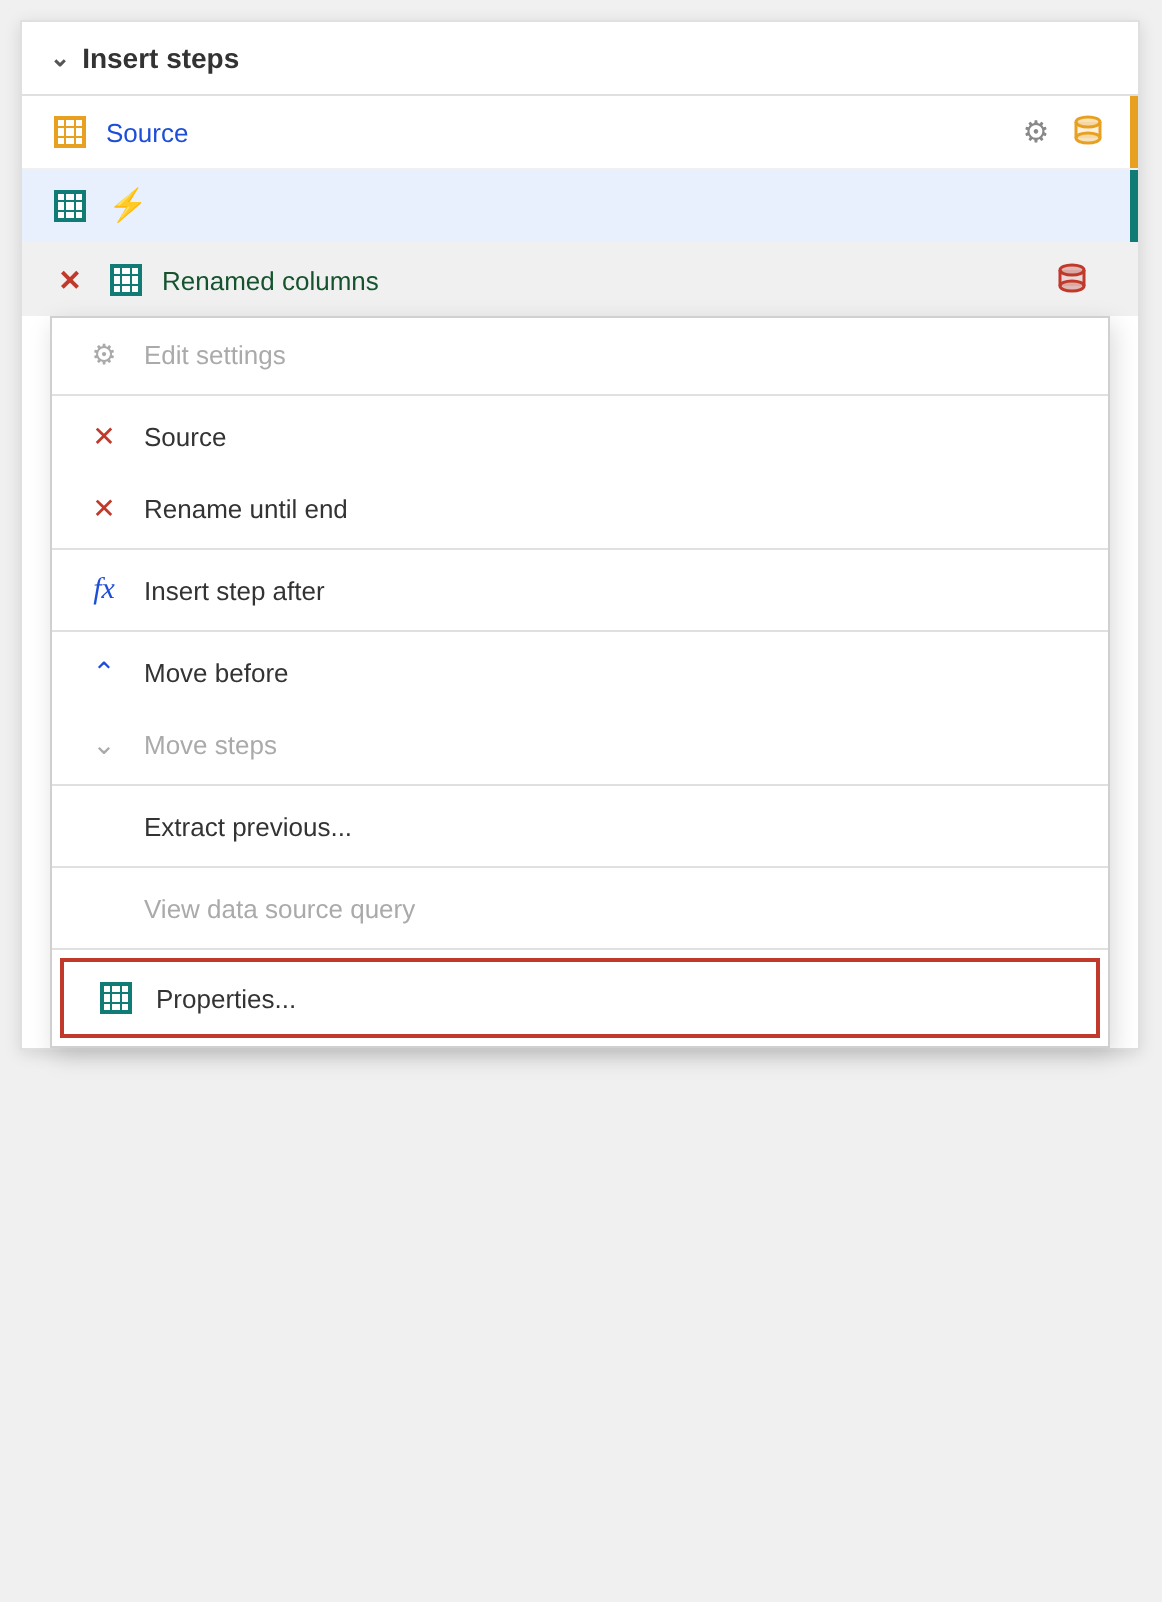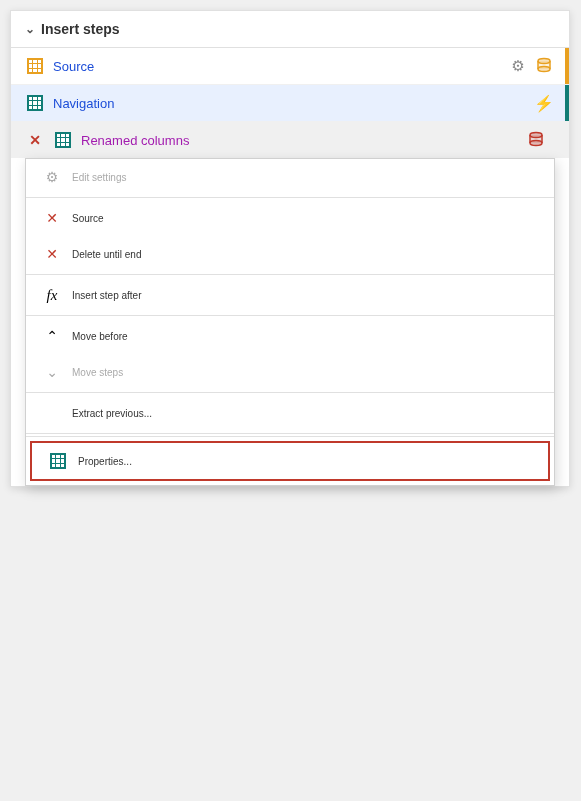--- a/index.html
+++ b/index.html
@@ -144,21 +144,21 @@
       align-items: center;
       justify-content: center;
       font-size: 14px;
       color: #c0392b;
       cursor: pointer;
       font-weight: bold;
     }
 
     .renamed-label {
       font-size: 13px;
-      color: #a21caf;
+      color: #14532d;
       flex: 1;
     }
 
     .context-menu {
       background: #ffffff;
       border: 1px solid #d0d0d0;
       box-shadow: 2px 4px 12px rgba(0,0,0,0.15);
       margin: 0 14px;
       position: relative;
       z-index: 10;
@@ -189,26 +189,26 @@
     .menu-icon {
       width: 20px;
       height: 20px;
       display: flex;
       align-items: center;
       justify-content: center;
       font-size: 14px;
       flex-shrink: 0;
     }
     .menu-icon.red { color: #c0392b; }
-    .menu-icon.dark { color: #000000; }
+    .menu-icon.dark { color: #1d4ed8; }
     .menu-icon.gray { color: #aaa; }
     .menu-icon.teal { color: #107c75; }
 
     .menu-label {
-      font-size: 10px;
+      font-size: 13px;
     }
 
     
     .menu-item.properties-item {
       border: 2px solid #c0392b;
       margin: 4px 4px;
     }
 
     .properties-grid-icon {
       display: grid;
@@ -290,21 +290,20 @@
             <span></span>
             <span></span>
           <span></span>
             <span></span>
             <span></span>
           <span></span>
             <span></span>
             <span></span>
         </div>
       </div>
-      <span class="step-label">Navigation</span>
       <div class="step-actions">
         <div class="action-icon lightning-icon">⚡</div>
       </div>
       <div class="right-accent teal"></div>
     </div>
 
     <div>
       <div class="step-row-renamed">
         <div class="close-x">✕</div>
         <div class="step-icon">
@@ -347,21 +346,21 @@
         <div class="menu-separator"></div>
 
 
         <div class="menu-item">
           <div class="menu-icon red">✕</div>
           <span class="menu-label">Source</span>
         </div>
 
         <div class="menu-item">
           <div class="menu-icon red">✕</div>
-          <span class="menu-label">Delete until end</span>
+          <span class="menu-label">Rename until end</span>
         </div>
 
         <div class="menu-separator"></div>
 
         <div class="menu-item">
           <div class="menu-icon dark" style="font-style:italic; font-family: serif; font-size:15px;">fx</div>
           <span class="menu-label">Insert step after</span>
         </div>
 
         <div class="menu-separator"></div>
@@ -378,20 +377,24 @@
 
         <div class="menu-separator"></div>
 
         <div class="menu-item">
           <div class="menu-icon"></div>
           <span class="menu-label">Extract previous...</span>
         </div>
 
         <div class="menu-separator"></div>
 
+        <div class="menu-item disabled">
+          <div class="menu-icon gray"></div>
+          <span class="menu-label">View data source query</span>
+        </div>
 
 
         <div class="menu-separator"></div>
 
         <div class="menu-item properties-item">
           <div class="menu-icon">
             <div class="properties-grid-icon">
               <span></span>
                 <span></span>
                 <span></span>

